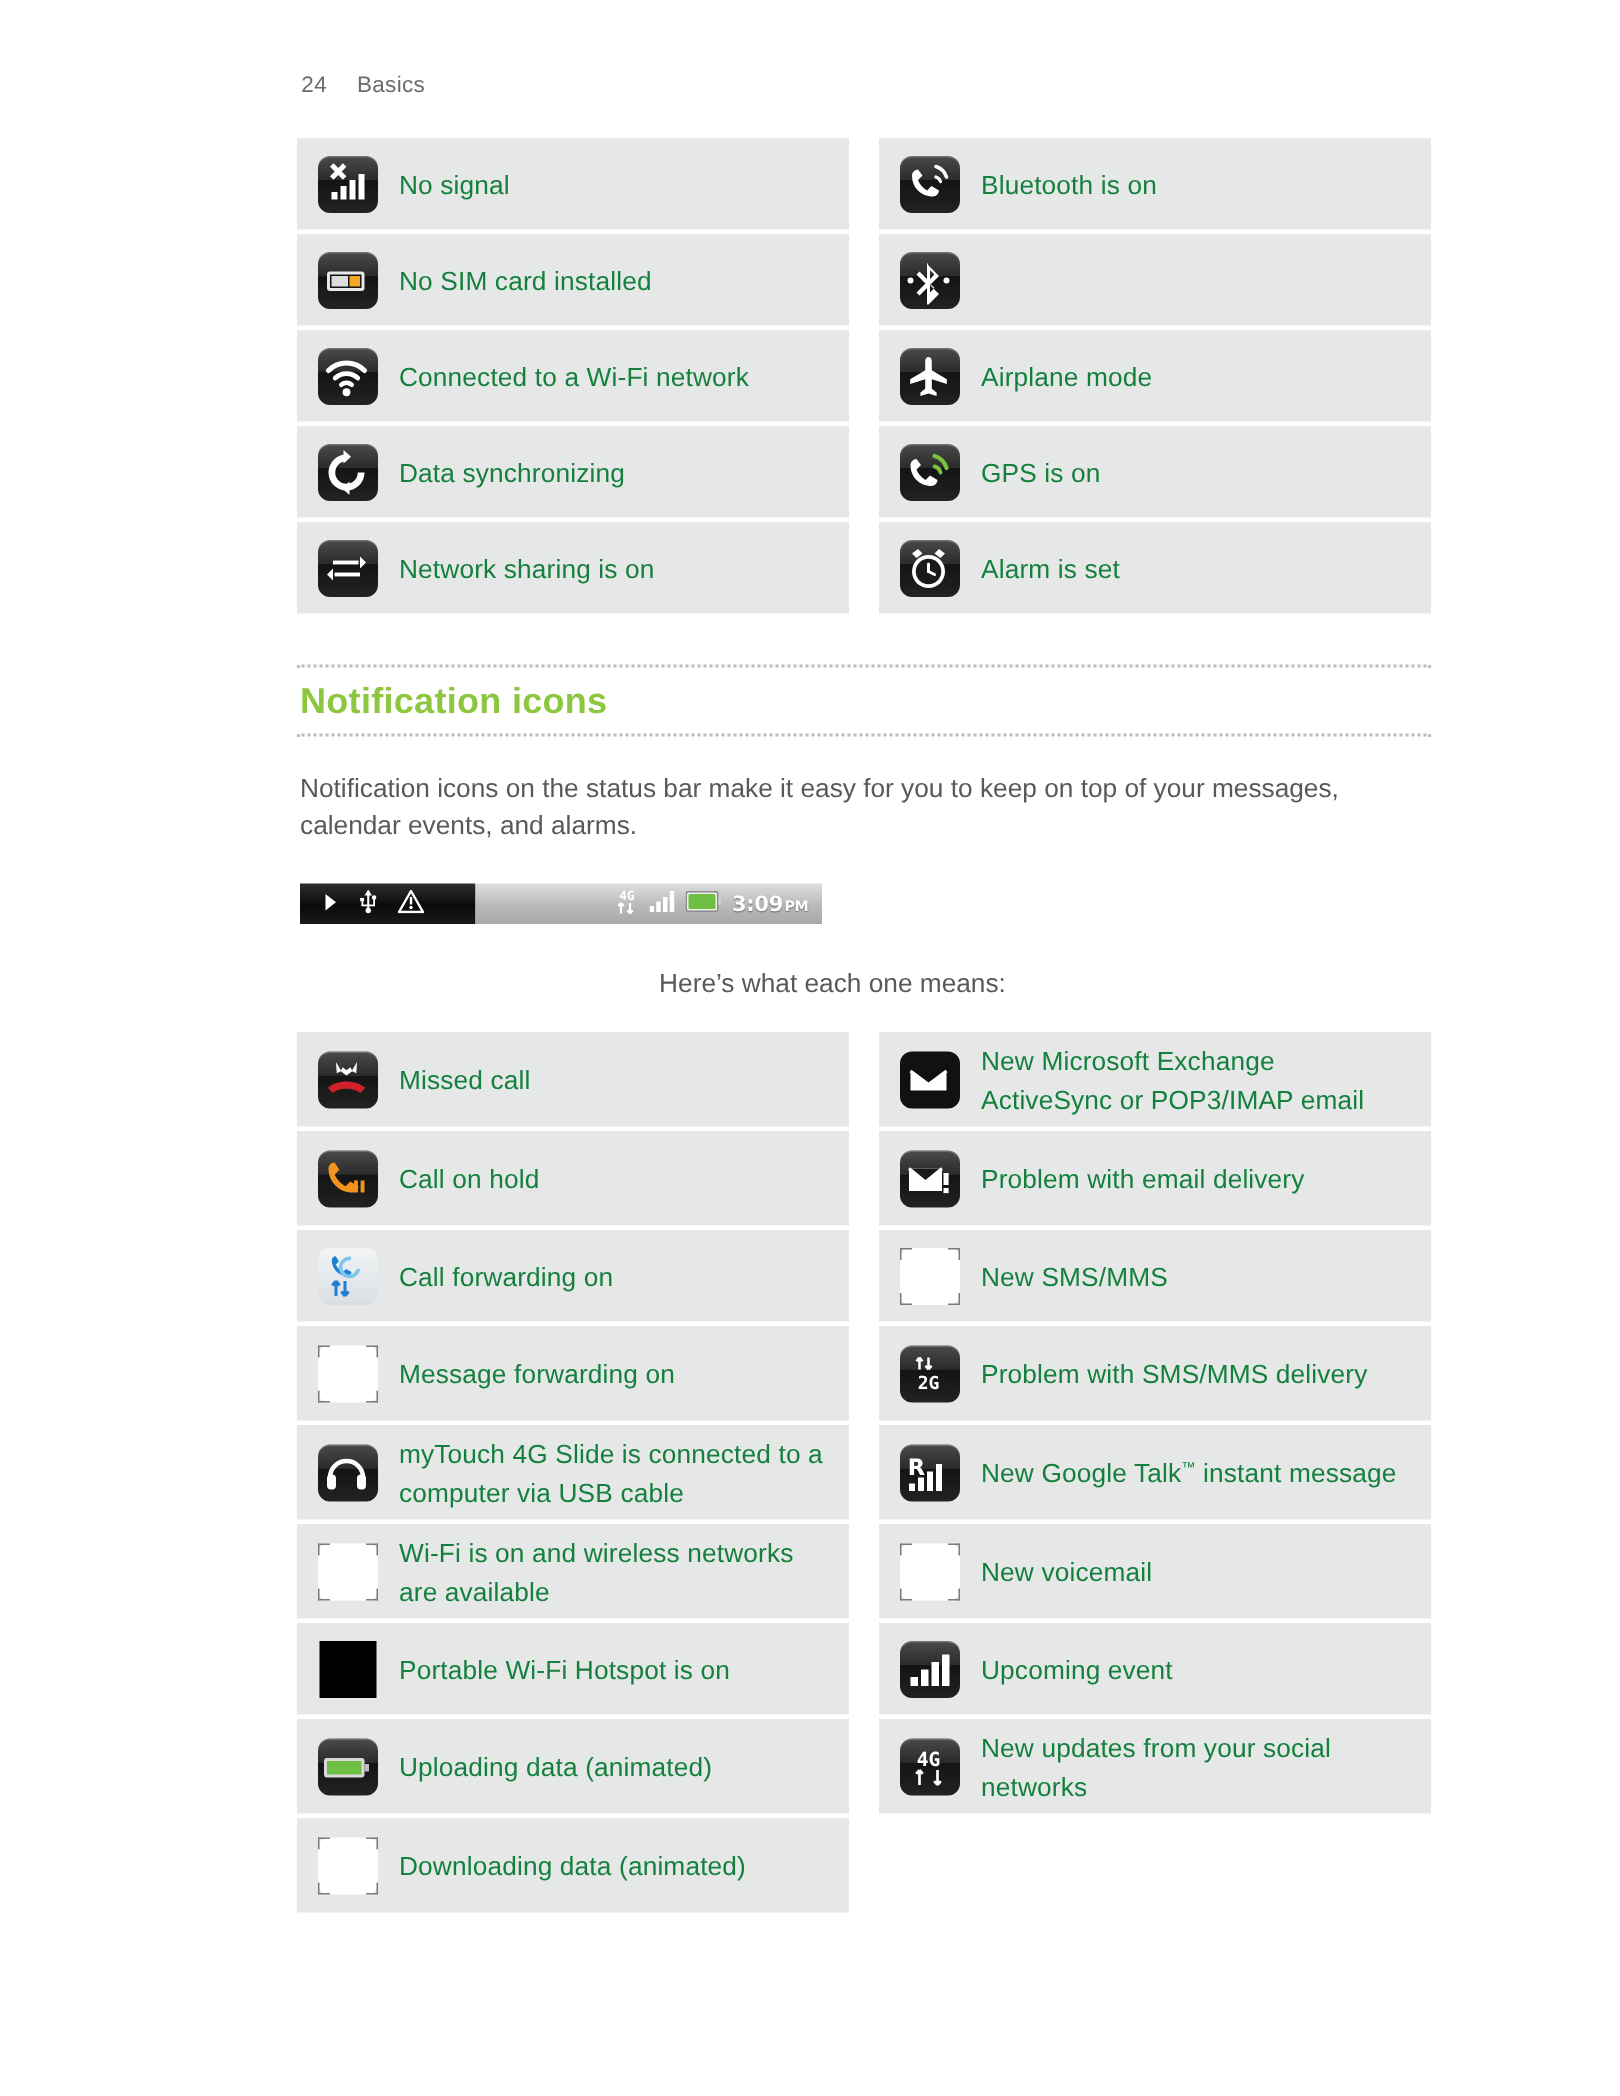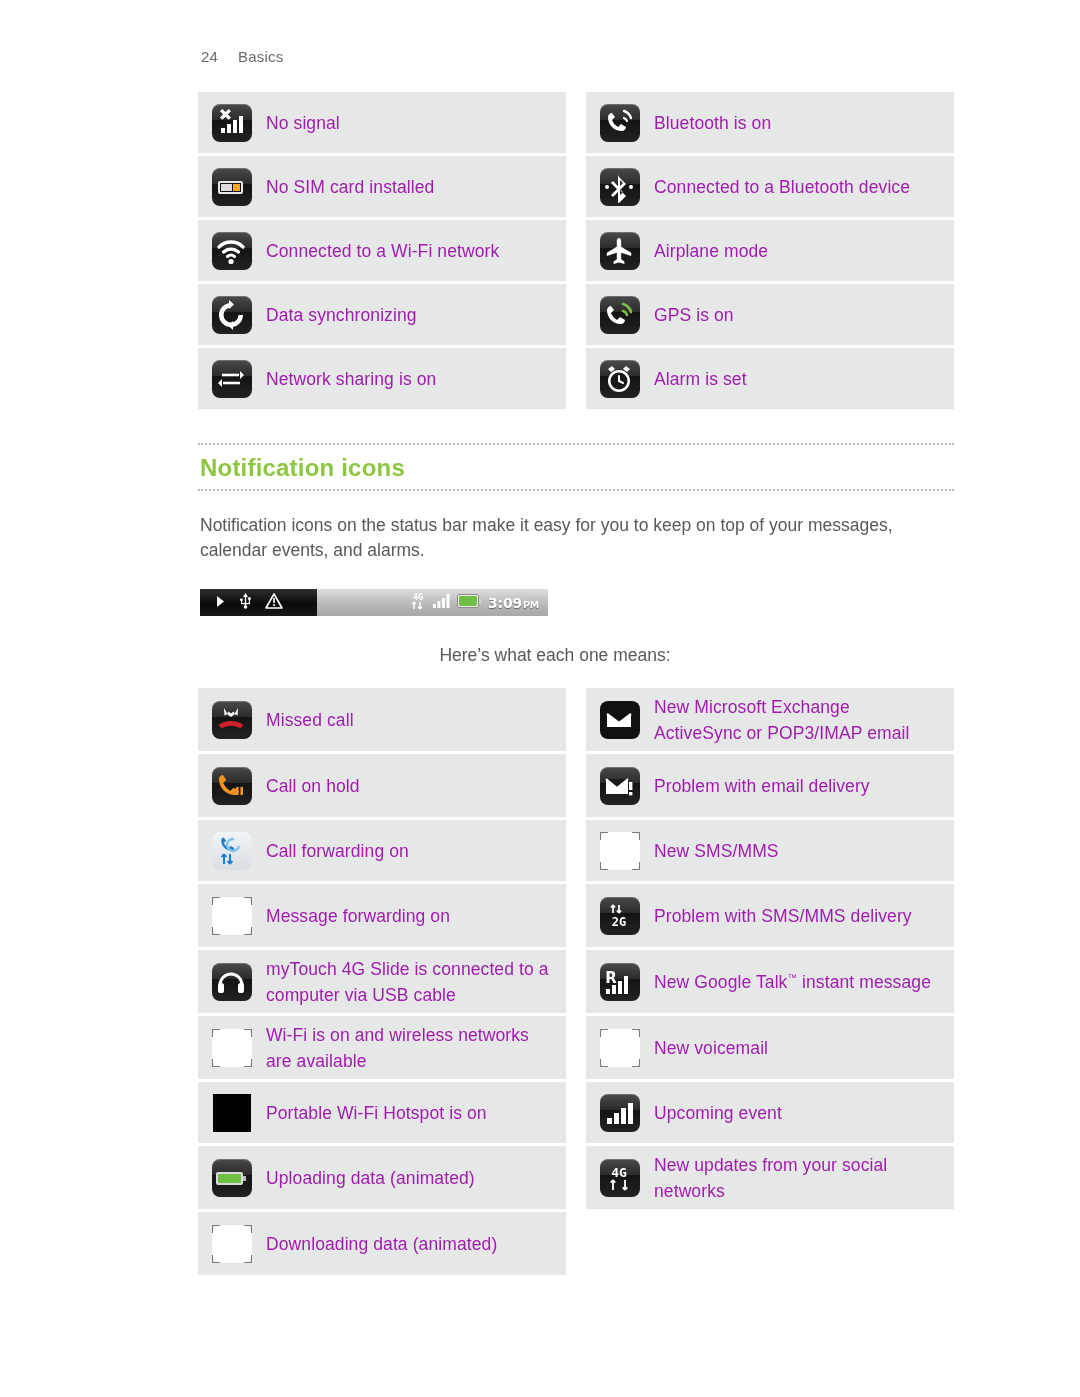--- a/index.html
+++ b/index.html
@@ -68,21 +68,21 @@
     min-width: 40px;
     height: 40px;
     margin-right: 14px;
     display: flex;
     align-items: center;
     justify-content: center;
   }
   .icon-label {
     font-size: 17.5px;
     line-height: 26px;
-    color: #a21caf;
+    color: #15803d;
     letter-spacing: 0.1px;
   }
   .icon-label sup {
     font-size: 9.5px;
     vertical-align: super;
     line-height: 0;
   }
 
   
   .gi {
@@ -256,21 +256,20 @@
           <span class="gi dark">
             <svg viewBox="0 0 38 38">
               <g fill="#fff">
                 <path d="M18 7 l0 11 -5-5 -2 2 6 6 -6 6 2 2 5-5 0 11 1 0 7-7 -6-6 6-6 -7-7z M20 12 l3 3 -3 3z M20 21 l3 3 -3 3z"></path>
                 <circle cx="7" cy="19" r="2"></circle>
                   <circle cx="31" cy="19" r="2"></circle>
               </g>
             </svg>
           </span>
         </span>
-        <span class="icon-label">Connected to a Bluetooth device</span>
       </div>
 
       <div class="icon-row">
         <span class="icon-cell">
           <span class="gi dark">
             <svg viewBox="0 0 38 38">
               <g fill="none" stroke="#fff" stroke-linecap="round">
                 <path d="M7 15 a17 17 0 0 1 24 0" stroke-width="3.4"></path>
                 <path d="M11.5 20 a11 11 0 0 1 15 0" stroke-width="3.2"></path>
                 <path d="M15.5 24.5 a5.5 5.5 0 0 1 7 0" stroke-width="3"></path>

